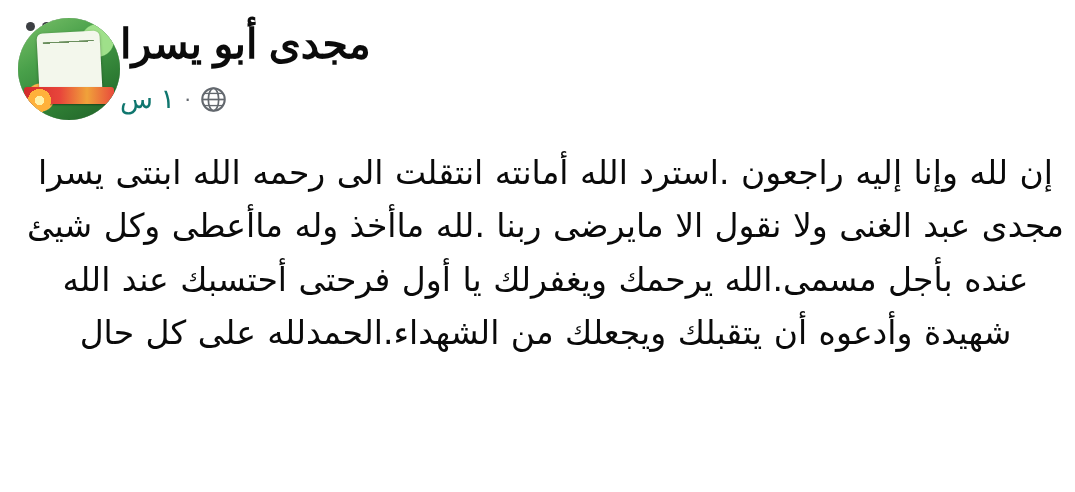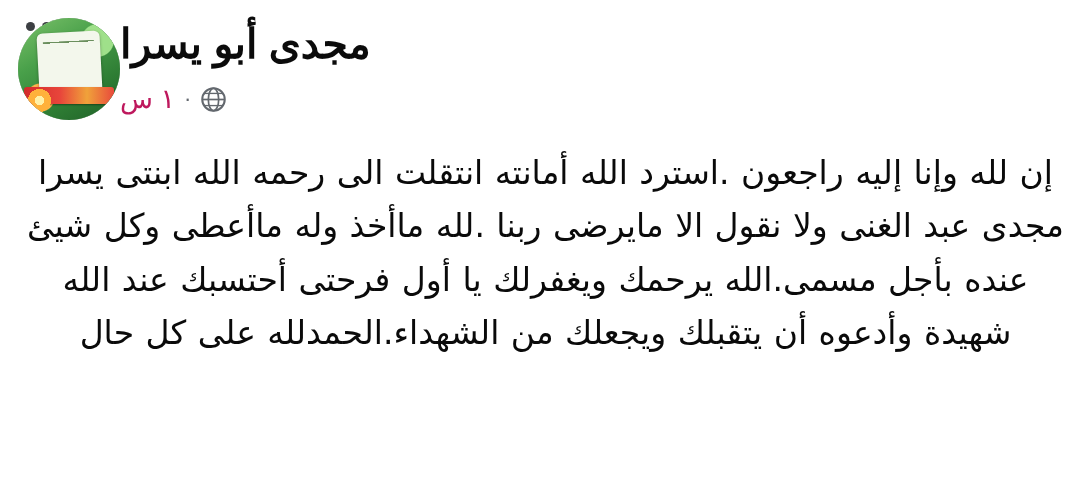--- a/index.html
+++ b/index.html
@@ -116,21 +116,21 @@
   .meta-row {
     display: flex;
     flex-direction: row;
     align-items: center;
     gap: 9px;
     margin-top: 14px;
     color: #6a6f75;
     font-size: 27px;
   }
   .meta-time {
-    color: #be185d;
+    color: #0f766e;
   }
   .meta-dot {
     color: #63686e;
     font-size: 22px;
     line-height: 1;
   }
   .globe-icon {
     width: 27px;
     height: 27px;
     flex: 0 0 auto;

